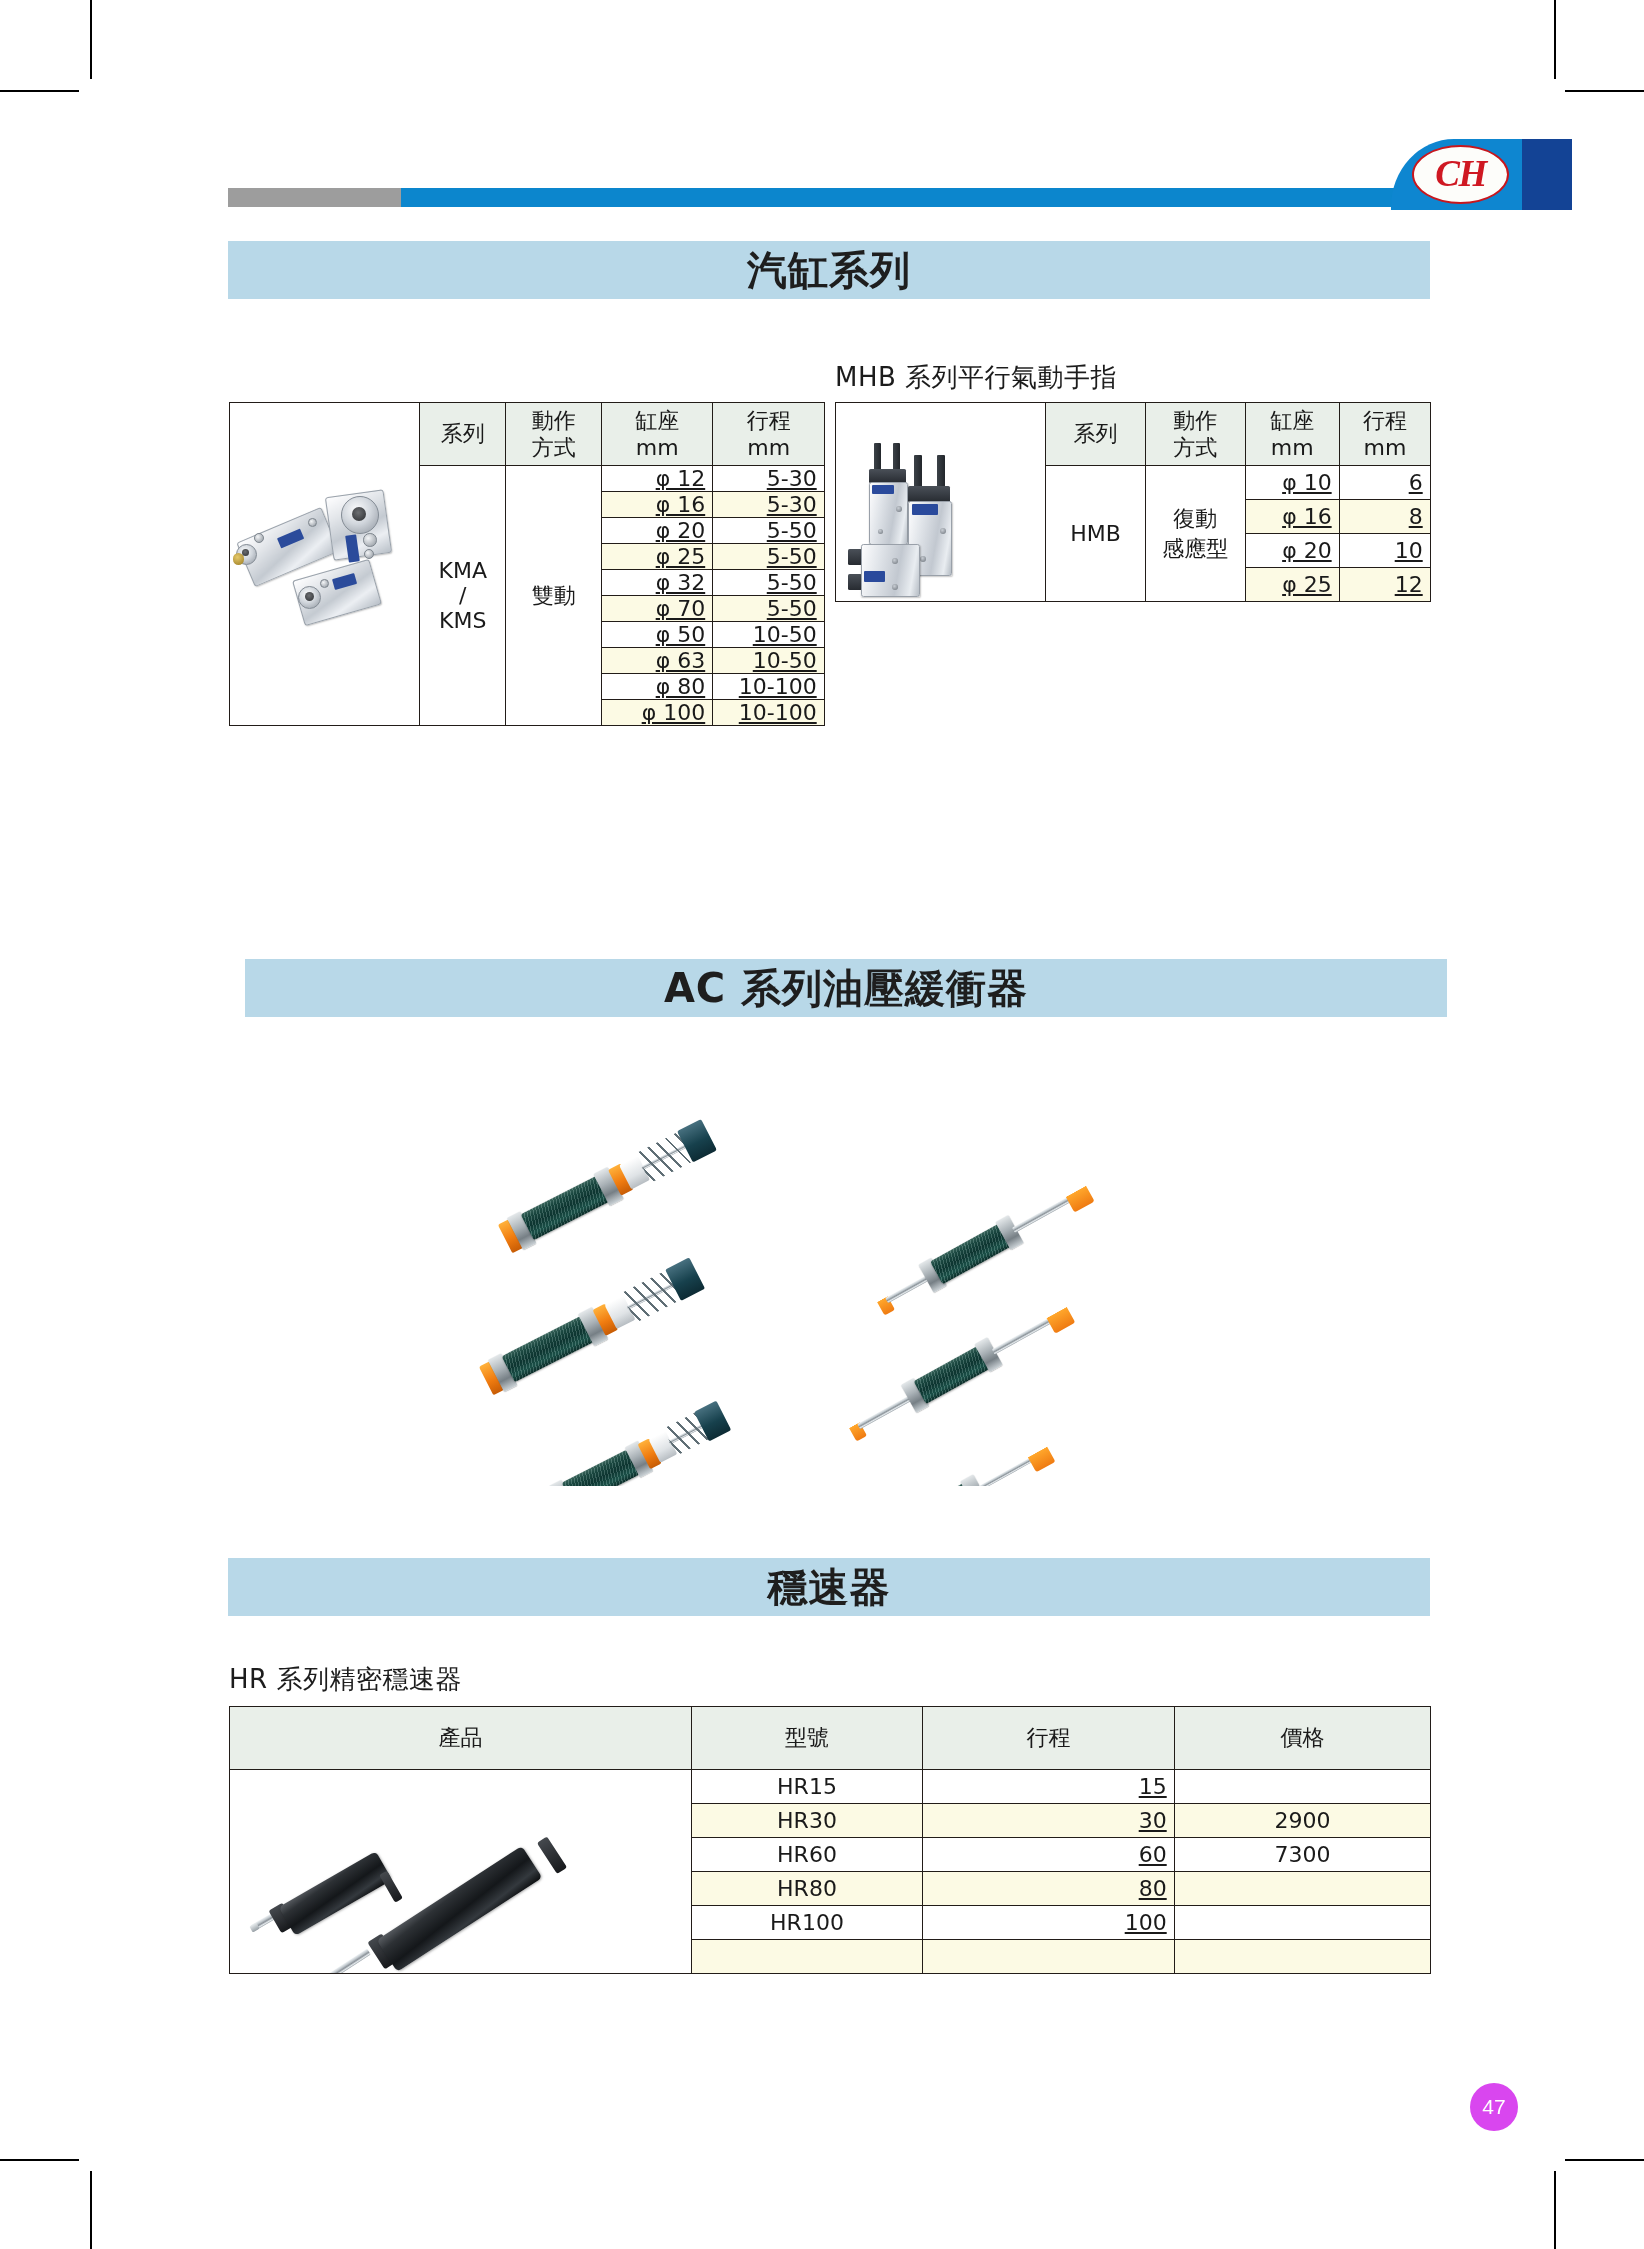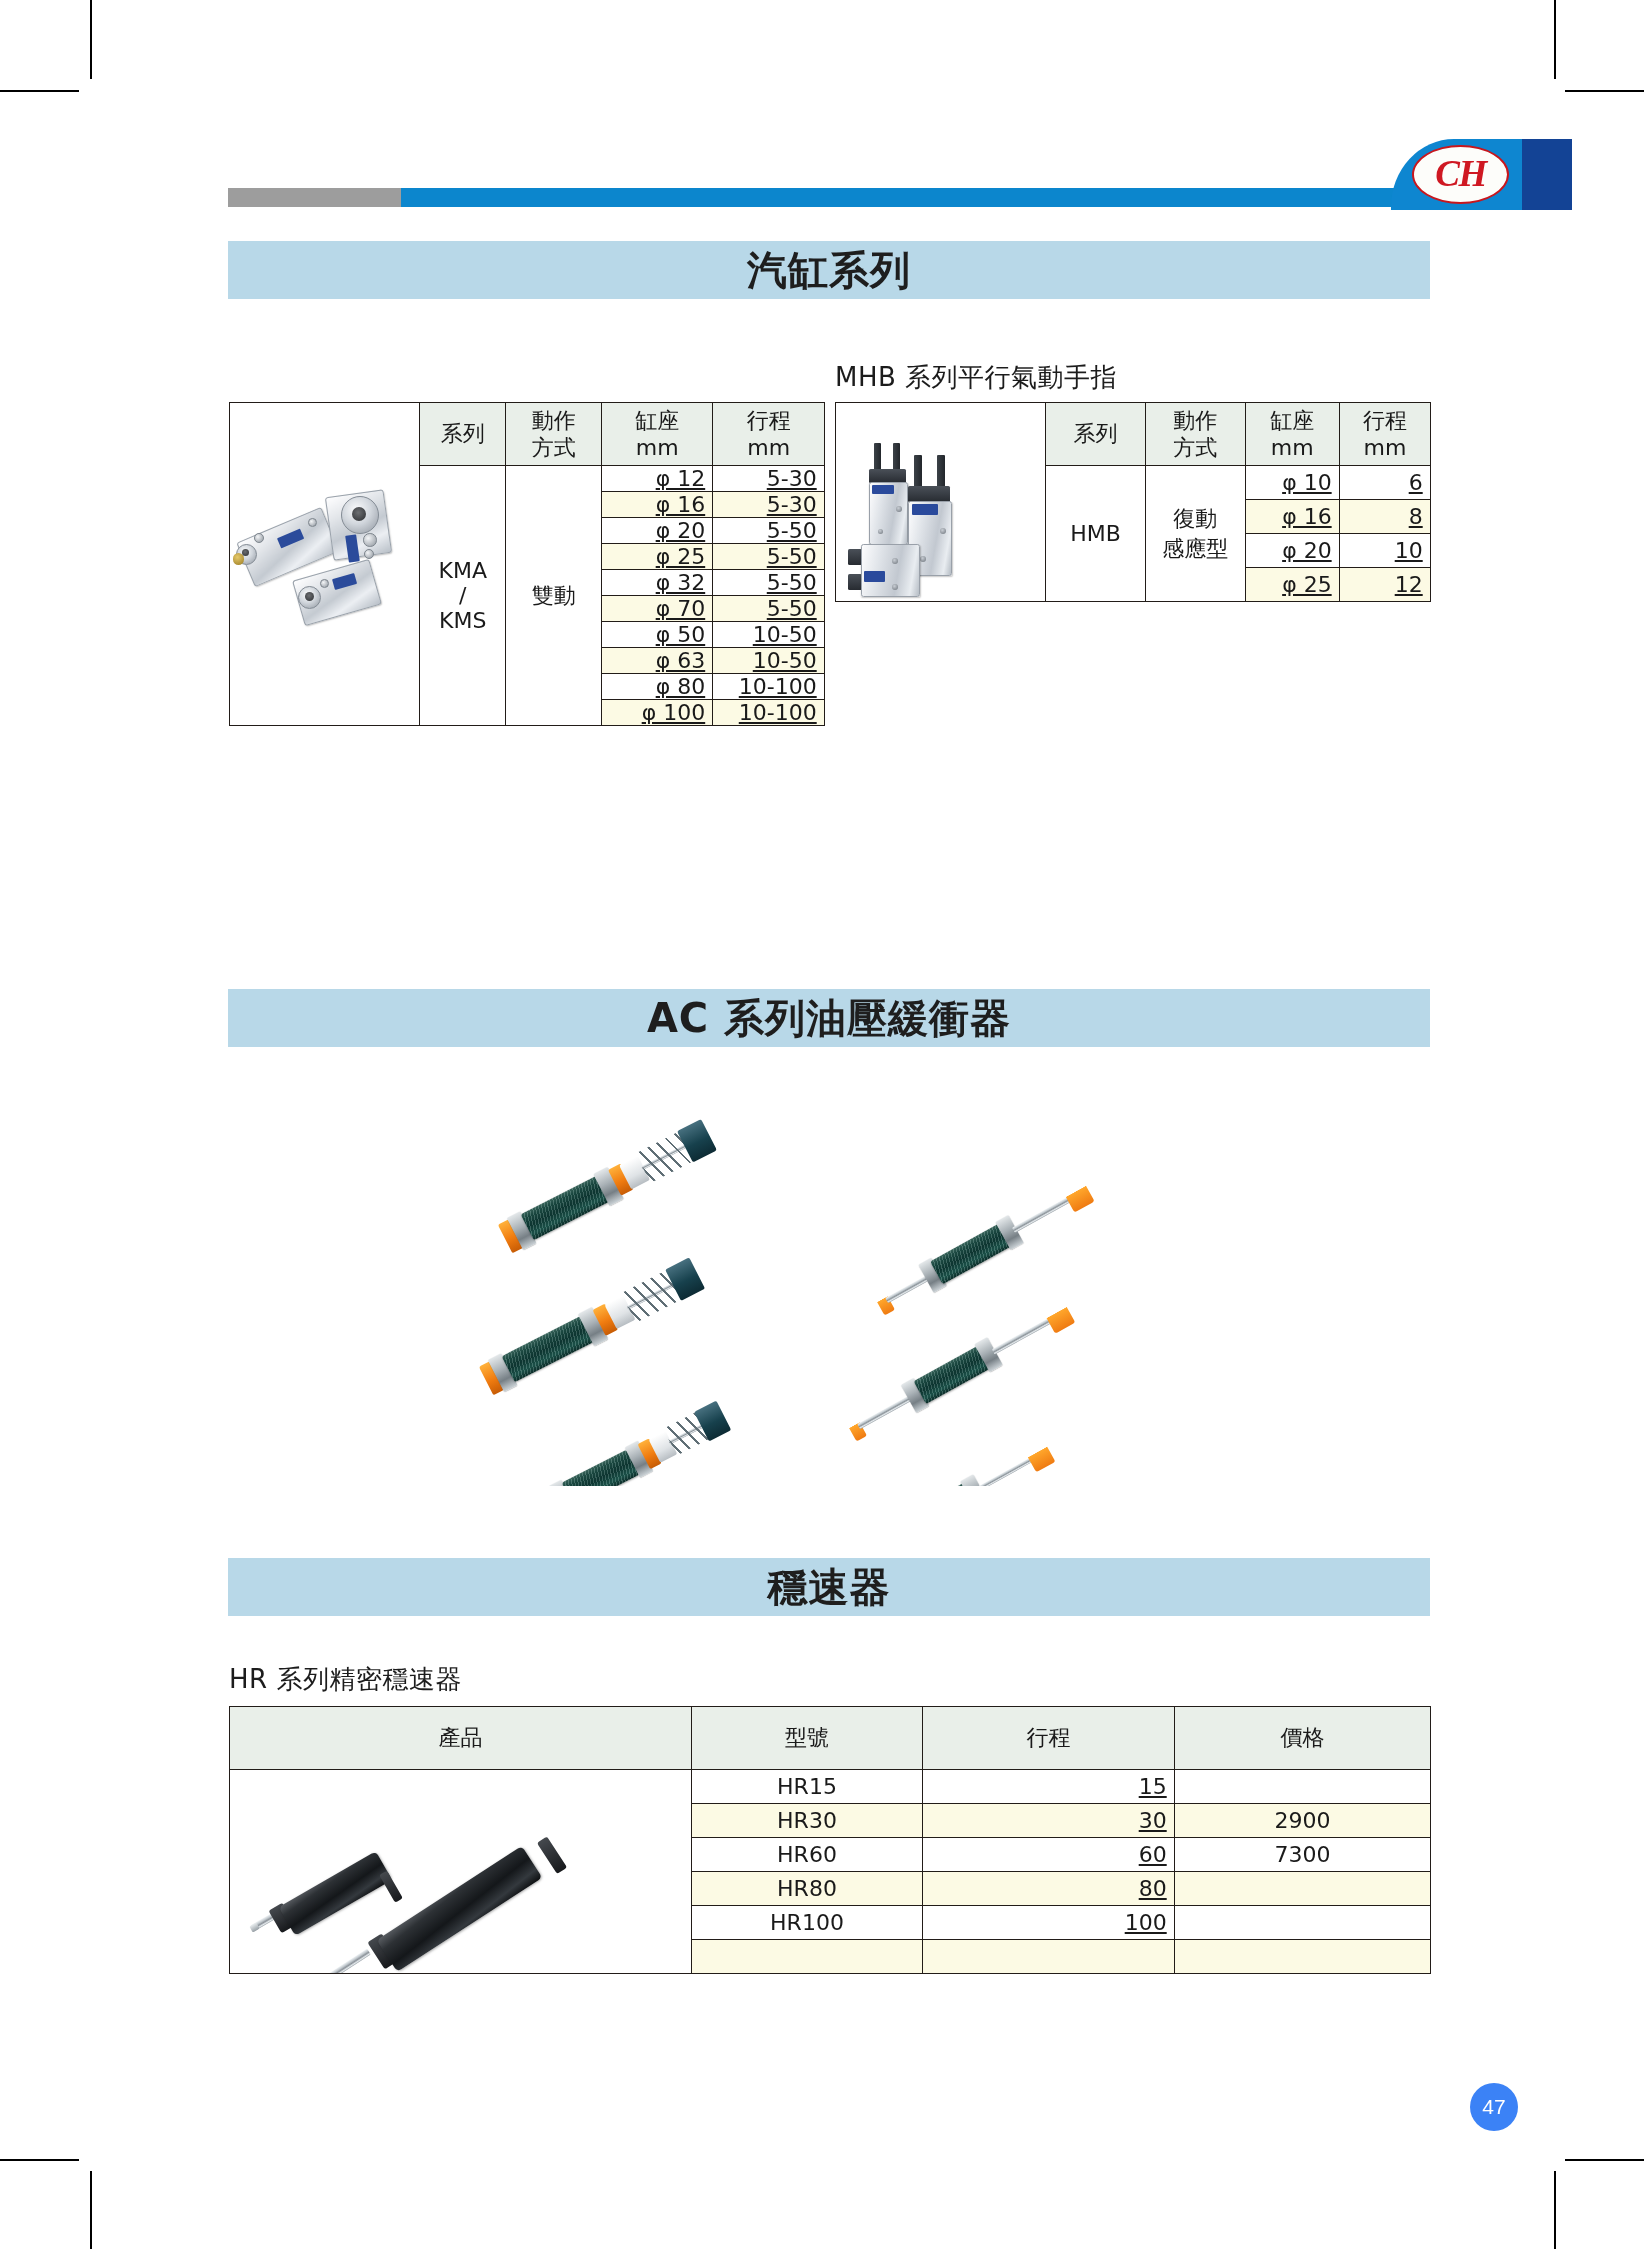--- a/index.html
+++ b/index.html
@@ -106,21 +106,21 @@
   .hr-body{position:absolute;border-radius:4.7px;
     background:linear-gradient(175deg,#5a5e63 0%,#2d3135 22%,#14171a 55%,#34393e 80%,#0c0e10 100%);
     box-shadow:0.5px 1px 2.6px rgba(0,0,0,.35);}
   .hr-ring{position:absolute;border-radius:2.6px;background:linear-gradient(180deg,#45494e,#17191c);}
   .hr-rod{position:absolute;border-radius:1.6px;
     background:linear-gradient(180deg,#f2f5f7 0%,#c3cacf 32%,#8b9299 58%,#e6ebee 82%,#98a0a6 100%);}
   .hr-tip{position:absolute;border-radius:1.6px;background:linear-gradient(180deg,#e9edef,#98a0a6);}
 
   
   .pageno{position:absolute;left:1470px;top:2083px;width:48px;height:48px;border-radius:50%;
-          background:#3b82f6;color:#fff;display:flex;align-items:center;justify-content:center;
+          background:#d946ef;color:#fff;display:flex;align-items:center;justify-content:center;
           font-size:21px;font-family:"Liberation Sans",sans-serif;}
 </style>
 </head>
 <body>
 
 <div class="page">
 
   <div class="crop v" style="left:90px;top:0;"></div>
   <div class="crop h" style="left:0;top:90px;"></div>
   <div class="crop v" style="left:1554px;top:0;"></div>
@@ -316,21 +316,21 @@
       <td class="lft" style="height:33px;">φ 20</td>
       <td class="lft">10</td>
     </tr>
     <tr>
       <td class="lft alt" style="height:33px;">φ 25</td>
       <td class="lft alt">12</td>
     </tr>
   </tbody>
     </table>
 
-  <div class="banner" style="top:989px;">
+  <div class="banner" style="top:959px;margin-left:17px;">
     <span>AC 系列油壓緩衝器</span>
   </div>
 
   <div class="ph" style="position:absolute;left:472px;top:1071px;width:819px;height:415px;">
 
     <div class="sa" style="left:25px;top:152px;transform:rotate(-27deg);">
       <div class="sa-orange" style="left:0;top:2.1px;width:11.5px;height:31.5px;"></div>
       <div class="sa-nut" style="left:10.5px;top:0;width:15.7px;height:36px;"></div>
       <div class="sa-body" style="left:25px;top:3.1px;width:85px;height:29px;"></div>
       <div class="sa-thread" style="left:25px;top:3.1px;width:85px;height:29px;"></div>

